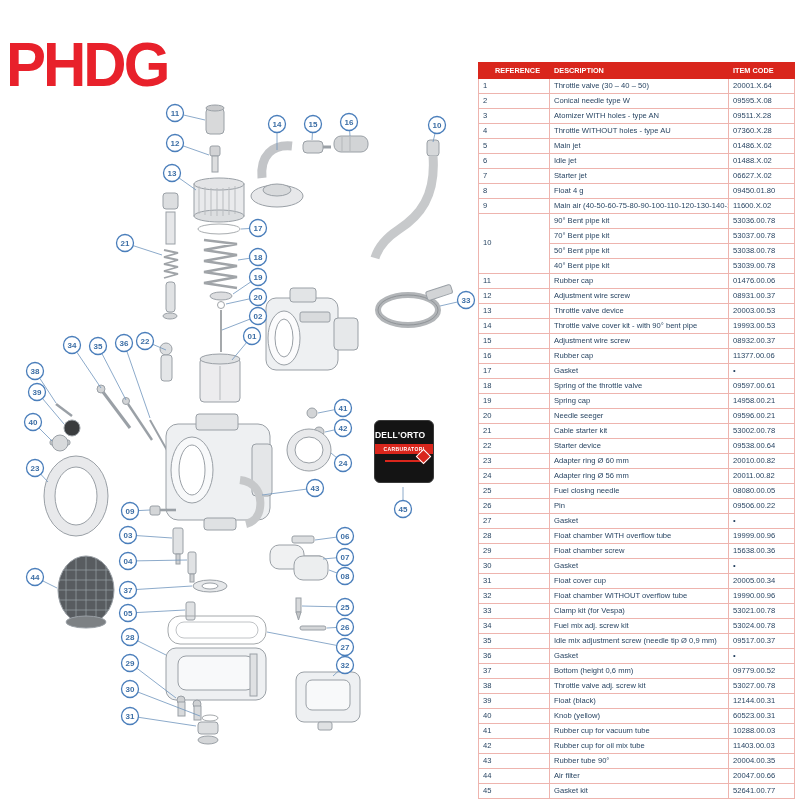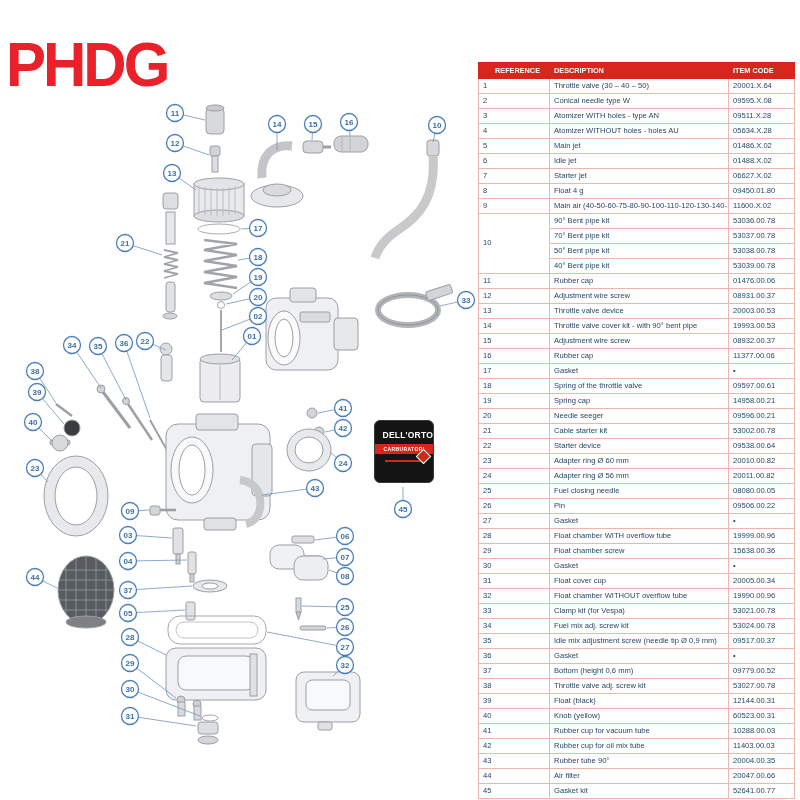--- a/index.html
+++ b/index.html
@@ -13,21 +13,21 @@
     color:#e8212b;transform:scaleY(1.04);transform-origin:top left;
   }
   #diagram-svg{position:absolute;left:0;top:0;}
   
   .badge{
     position:absolute;left:374px;top:420px;width:60px;height:63px;
     background:#141414;border-radius:6px;border:1.5px solid #3a3a3a;
     box-sizing:border-box;
   }
   .badge-name{
-    color:#ffffff;font-size:8.5px;font-weight:bold;text-align:right;
+    color:#ffffff;font-size:8.5px;font-weight:bold;text-align:left;
     margin-top:9px;letter-spacing:0.2px;
   }
   .badge-band{
     background:#d9261c;color:#ffffff;font-size:5px;font-weight:bold;
     text-align:center;padding:2px 0;margin-top:4px;letter-spacing:0.4px;
   }
   .badge-diamond{
     position:absolute;right:4px;top:30px;width:9px;height:9px;
     background:#d9261c;transform:rotate(45deg);border:1px solid #ffffff;
   }
@@ -515,22 +515,22 @@
         <td class="desc">Conical needle type W</td>
         <td class="code">09595.X.08</td>
       </tr>
       <tr>
         <td class="ref">3</td>
         <td class="desc">Atomizer WITH holes - type AN</td>
         <td class="code">09511.X.28</td>
       </tr>
       <tr>
         <td class="ref">4</td>
-        <td class="desc">Atomizer WITHOUT holes - holes AU</td>
-        <td class="code">05634.X.28</td>
+        <td class="desc">Throttle WITHOUT holes - type AU</td>
+        <td class="code">07360.X.28</td>
       </tr>
       <tr>
         <td class="ref">5</td>
         <td class="desc">Main jet</td>
         <td class="code">01486.X.02</td>
       </tr>
       <tr>
         <td class="ref">6</td>
         <td class="desc">Idle jet</td>
         <td class="code">01488.X.02</td>

